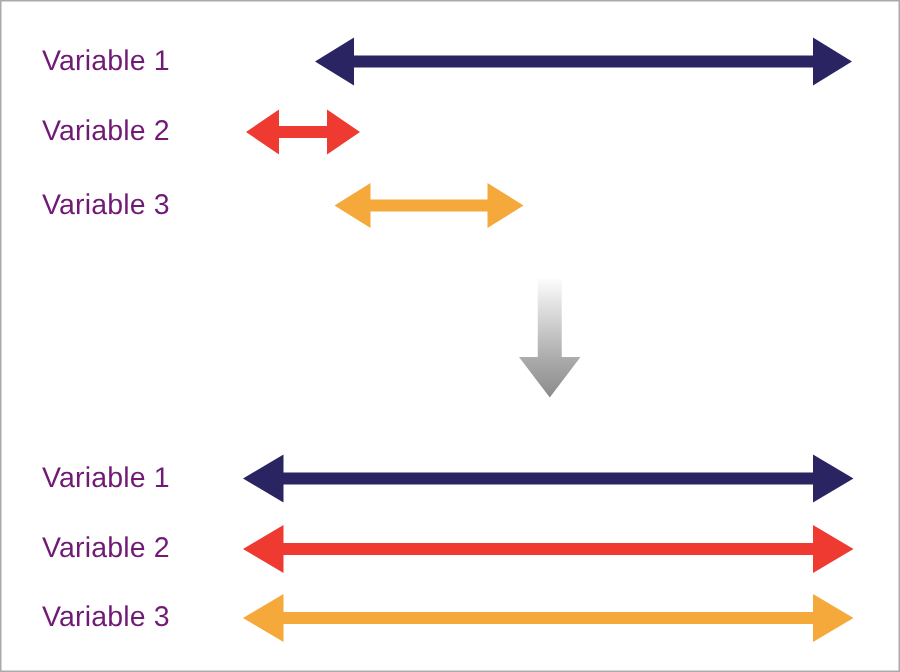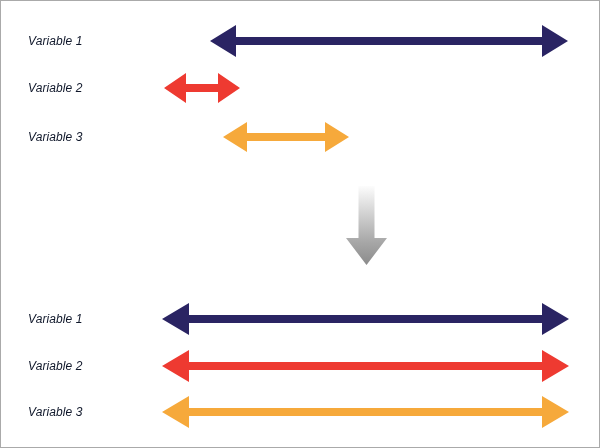--- a/index.html
+++ b/index.html
@@ -16,28 +16,27 @@
     width: 600px;
     height: 448px;
     box-sizing: border-box;
     background: #ffffff;
     border: 1px solid #aaaaaa;
     overflow: hidden;
   }
   .label {
     position: absolute;
     font-family: "Liberation Sans", "DejaVu Sans", sans-serif;
-    font-size: 12px;
+    font-size: 19px;
     line-height: 1;
-    color: #0f172a;
+    color: #701a75;
     letter-spacing: 0.1px;
     white-space: nowrap;
     transform: translateY(-50%);
     left: 27px;
-    font-style: italic;
   }
   .arrow-svg {
     position: absolute;
     display: block;
   }
   .panel {
     position: absolute;
     left: 0;
     top: 0;
     width: 100%;

